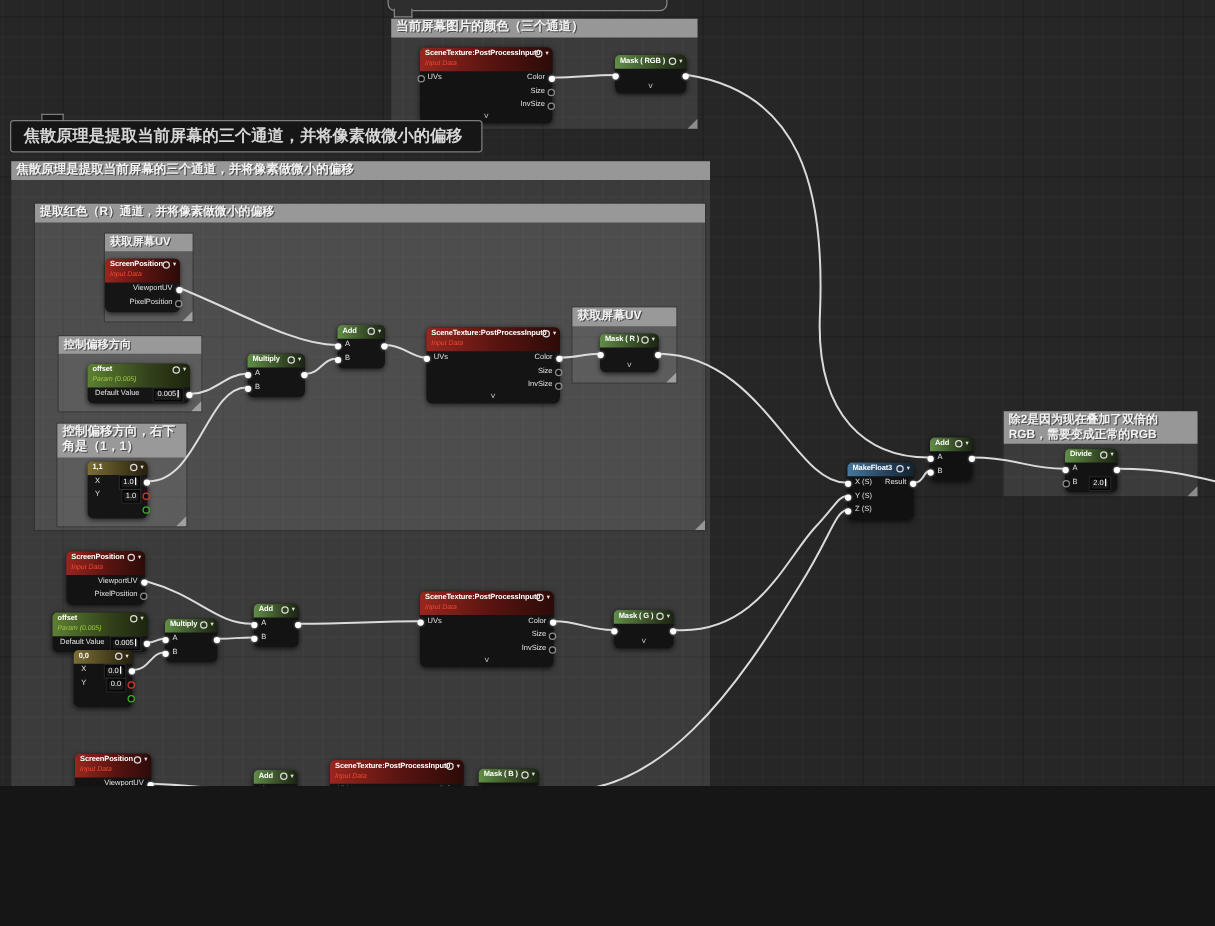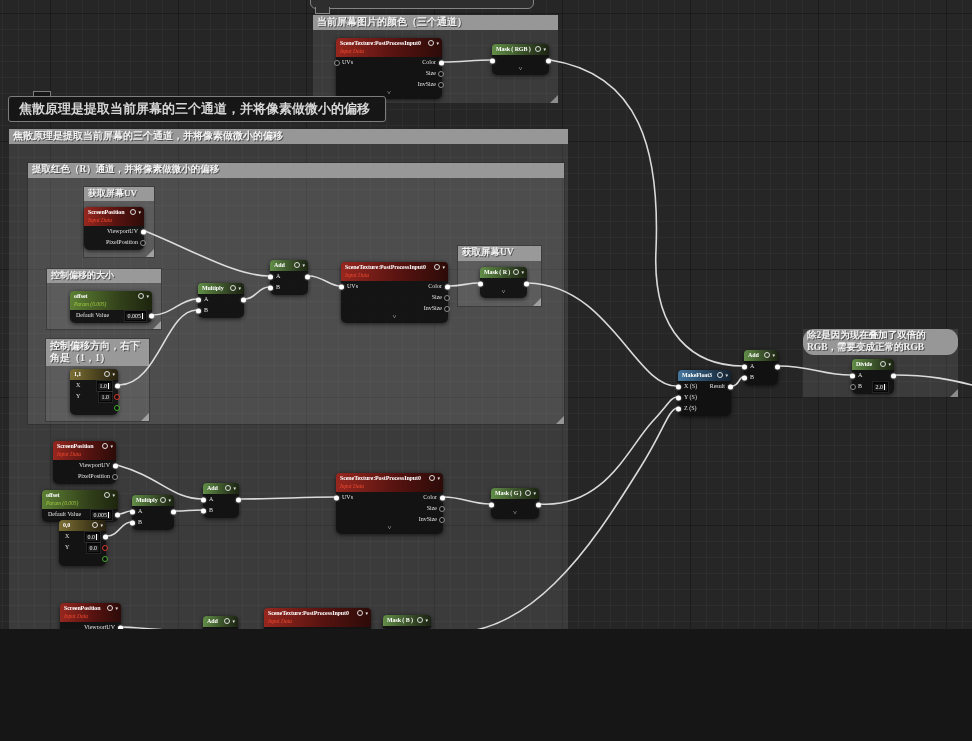--- a/index.html
+++ b/index.html
@@ -6,21 +6,21 @@
   #graph{
     position:relative;width:972px;height:629px;overflow:hidden;
     background-color:#262626;
     background-image:
       linear-gradient(90deg, rgba(0,0,0,0.38) 1px, transparent 1px),
       linear-gradient(0deg,  rgba(0,0,0,0.38) 1px, transparent 1px),
       linear-gradient(90deg, rgba(255,255,255,0.03) 1px, transparent 1px),
       linear-gradient(0deg,  rgba(255,255,255,0.03) 1px, transparent 1px);
     background-size:128px 128px,128px 128px,16px 16px,16px 16px;
     background-position:50px 14px,50px 14px,2px 14px,2px 14px;
-    font-family:Liberation Serif, serif;
+    font-family:Liberation Sans, sans-serif;
   }
   
   .comment{position:absolute;border:1px solid rgba(0,0,0,0.35);background:rgba(168,168,168,0.17);box-sizing:border-box;}
   .chead{background:rgba(158,158,158,0.93);padding:1px 4px 2px 4px;font-weight:bold;color:#f2f2f2;
          text-shadow:1px 1px 0 rgba(70,70,70,0.9);line-height:1.22;overflow:hidden;}
   .chandle{position:absolute;right:0;bottom:0;width:0;height:0;border-left:8px solid transparent;border-bottom:8px solid rgba(255,255,255,0.42);}
   
   #wires{position:absolute;left:0;top:0;pointer-events:none;}
   #wires path{fill:none;stroke:#e4e4e4;stroke-width:1.6;stroke-linecap:round;opacity:0.95;pointer-events:stroke;}
   
@@ -79,33 +79,33 @@
       </div>
       <div class="comment" style="left: 27px; top: 162px; width: 538px; height: 263px;">
         <div class="chead" style="font-size: 9.5px;">提取红色（R）通道，并将像素做微小的偏移</div>
         <div class="chandle"></div>
       </div>
       <div class="comment" style="left: 83px; top: 186px; width: 72px; height: 72px;">
         <div class="chead" style="font-size: 9px;">获取屏幕UV</div>
         <div class="chandle"></div>
       </div>
       <div class="comment" style="left: 46px; top: 268px; width: 116px; height: 62px;">
-        <div class="chead" style="font-size: 9px;">控制偏移的大小</div>
+        <div class="chead" style="font-size: 9px;">控制偏移方向</div>
         <div class="chandle"></div>
       </div>
       <div class="comment" style="left: 45px; top: 338px; width: 105px; height: 84px;">
         <div class="chead" style="font-size: 10px;">控制偏移方向，右下角是（1，1）</div>
         <div class="chandle"></div>
       </div>
       <div class="comment" style="left: 457px; top: 245px; width: 85px; height: 62px;">
         <div class="chead" style="font-size: 9.5px;">获取屏幕UV</div>
         <div class="chandle"></div>
       </div>
       <div class="comment" style="left: 802px; top: 328px; width: 157px; height: 70px;">
-        <div class="chead" style="font-size: 9.5px; border-radius: 11px;">除2是因为现在叠加了双倍的RGB，需要变成正常的RGB</div>
+        <div class="chead" style="font-size: 9.5px;">除2是因为现在叠加了双倍的RGB，需要变成正常的RGB</div>
         <div class="chandle"></div>
       </div>
     </div>
   <svg id="wires" width="972" height="741">
       <path d="M443,62 C461,62 474,60 491,60"></path>
       <path d="M550,60 C640,74 660,150 656,250 C652,335 695,366 743,366"></path>
       <path d="M145,231 C192,250 236,276 269,276"></path>
       <path d="M153,315 C171,315 181,299 197,299"></path>
       <path d="M119,385 C158,385 166,310 197,310"></path>
       <path d="M245,299 C256,299 258,287 269,287"></path>

